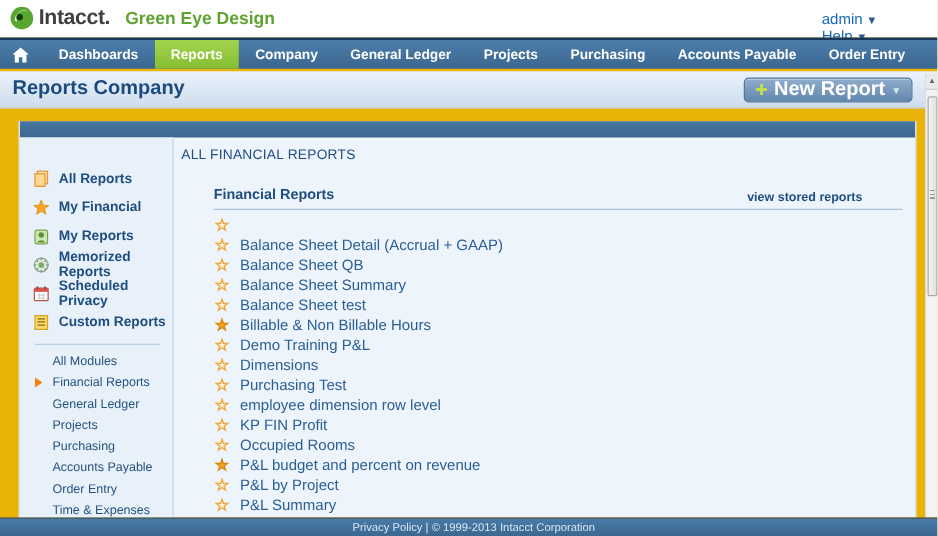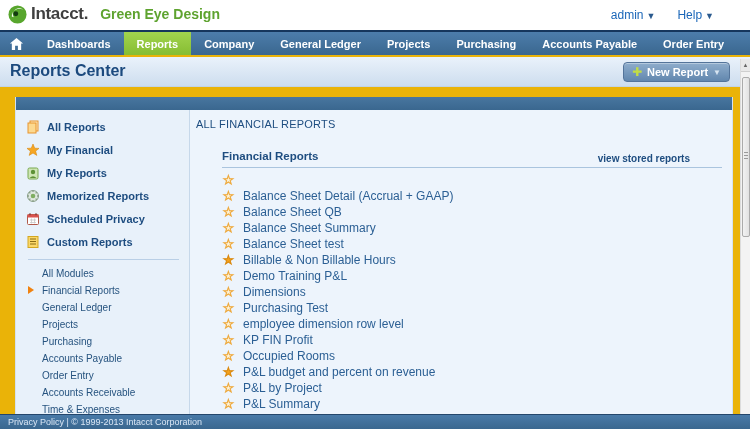--- a/index.html
+++ b/index.html
@@ -6,21 +6,21 @@
   html,body { width:750px; height:429px; overflow:hidden; background:#fff;
     font-family:"Liberation Sans","DejaVu Sans",sans-serif; }
   .page { position:relative; width:750px; height:429px; background:#eab308; }
 
   
   .header { position:absolute; top:0; left:0; right:0; height:30px; background:#fff; }
   .logo-wrap { position:absolute; left:8px; top:4px; display:flex; align-items:center; }
   .logo-circle { width:19px; height:19px; margin-right:4px; }
   .logo-text { font-size:17px; font-weight:bold; color:#3f3f3f; letter-spacing:-0.3px; }
   .company-name { margin-left:12px; font-size:14px; font-weight:bold; color:#5ea32f; }
-  .userbar { position:absolute; right:36px; top:8px; display:flex; gap:22px; font-size:12px; }
+  .userbar { position:absolute; right:48px; top:8px; display:flex; font-size:12px;flex-direction:column; }
   .userbar .ulink { color:#1a66b8; cursor:pointer; }
   .userbar .caret { color:#2a5a8e; font-size:9px; margin-left:3px; }
 
   
   .navbar { position:absolute; top:30px; left:0; right:0; height:25px;
     background:linear-gradient(#4d7dab,#3a678f); border-top:2px solid #16365c;
     display:flex; align-items:stretch; }
   .nav-home { display:flex; align-items:center; padding:0 10px 0 9px; cursor:pointer; }
   .nav-item { display:flex; align-items:center; padding:0 13px; color:#fff;
     font-size:11px; font-weight:bold; cursor:pointer; white-space:nowrap; }
@@ -28,42 +28,42 @@
 
   
   .subheader { position:absolute; top:57px; left:0; right:0; height:30px;
     background:linear-gradient(#eaf2fb,#cdddee); border-bottom:1px solid #c2d4e6; }
   .page-title { position:absolute; left:10px; top:5px; font-size:16px; font-weight:bold; color:#1c4a7e; }
   .new-report-btn { position:absolute; right:20px; top:5px; height:20px; padding:0 8px;
     display:flex; align-items:center; gap:5px; cursor:pointer;
     background:linear-gradient(#8fadcc,#6287ae); border:1px solid #54749a; border-radius:4px;
     box-shadow:inset 0 1px 0 rgba(255,255,255,.35); }
   .new-report-btn .plus { color:#c2dd45; font-weight:bold; font-size:12px; }
-  .new-report-btn .lbl { color:#fff; font-weight:bold; font-size:11px; }
+  .new-report-btn .lbl { color:#fff; font-weight:bold; font-size:16px; }
   .new-report-btn .caret { color:#d7e4f1; font-size:8px; }
 
   
   .scrollbar { position:absolute; right:0; top:59px; bottom:15px; width:10px;
     background:#f3f3f3; border-left:1px solid #dcdcdc; }
   .sb-up { height:13px; background:#e9e9e9; border-bottom:1px solid #cfcfcf;
     color:#666; font-size:6px; text-align:center; line-height:13px; cursor:pointer; }
   .sb-thumb { position:absolute; top:18px; left:1px; width:8px; height:160px;
     background:linear-gradient(90deg,#f2f2f2,#e2e2e2); border:1px solid #ababab;
     border-radius:2px; cursor:pointer; }
   .sb-grip { position:absolute; top:74px; left:1px; width:4px; height:8px;
     background:repeating-linear-gradient(#9a9a9a 0 1px, transparent 1px 3px); }
 
   
   .panel { position:absolute; top:97px; left:15px; right:17px; bottom:15px;
     background:#edf4fc; border-left:1px solid #d5e2f0; border-right:1px solid #d5e2f0; }
   .panel-topbar { height:13px; background:linear-gradient(#48769f,#3a678f); }
   .panel-body { position:absolute; top:13px; left:0; right:0; bottom:0; display:flex; }
 
   
-  .side { width:174px; background:#e8f1fa; border-right:1px solid #c6d8ea; padding-top:5px; overflow:hidden; }
+  .side { width:123px; background:#e8f1fa; border-right:1px solid #c6d8ea; padding-top:21px; overflow:hidden; }
   .side-item { height:23px; display:flex; align-items:center; padding-left:10px; gap:7px; cursor:pointer; }
   .side-item .lbl { font-size:11px; font-weight:bold; color:#1e4d80; }
   .side-divider { height:1px; background:#b9cfe6; margin:6px 10px 5px 12px; }
   .mod-item { height:17px; display:flex; align-items:center; padding-left:26px;
     font-size:10px; color:#26537f; cursor:pointer; position:relative; }
   .mod-item .arrow { display:none; position:absolute; left:12px; top:4px; width:0; height:0;
     border-left:6px solid #f0820f; border-top:4px solid transparent; border-bottom:4px solid transparent; }
   .mod-item.active .arrow { display:block; }
   .icon14 { width:14px; height:14px; flex:0 0 14px; }
 
@@ -77,21 +77,21 @@
     color:#1e4d80; cursor:pointer;margin-left:40px; }
   .report-row { height:16px; display:flex; align-items:center; gap:8px; cursor:pointer; }
   .star { font-size:12px; line-height:12px; width:13px; text-align:center; cursor:pointer; }
   .star.outline { color:#fdf3d8; -webkit-text-stroke:1px #eda83c; text-shadow:0 0 1px #f3c87e; }
   .star.filled { color:#f5a21d; -webkit-text-stroke:1px #d9880e; }
   .report-name { font-size:12px; color:#2b5f94; white-space:nowrap; }
 
   
   .footer { position:absolute; left:0; right:0; bottom:0; height:15px;
     background:linear-gradient(#497aa8,#3a678f); border-top:1px solid #24466b;
-    font-size:9px; color:#d9e6f5; line-height:14px; padding-left:8px; }
+    font-size:9px; color:#d9e6f5; line-height:14px; padding-left:8px;text-align:center; }
   .footer a { color:#d9e6f5; text-decoration:none; cursor:pointer; }
 </style>
 </head>
 <body>
 
 <div class="page">
 
   <div class="header">
     <div class="logo-wrap">
       <svg class="logo-circle" viewBox="0 0 20 20">
@@ -120,21 +120,21 @@
     <span class="nav-item">General Ledger</span>
     <span class="nav-item">Projects</span>
     <span class="nav-item">Purchasing</span>
     <span class="nav-item">Accounts Payable</span>
     <span class="nav-item">Order Entry</span>
     <span class="nav-item">Accounts Receivable</span>
 
   </div>
 
   <div class="subheader">
-    <div class="page-title">Reports Center</div>
+    <div class="page-title">Reports Company</div>
     <div class="new-report-btn">
       <span class="plus">✚</span>
       <span class="lbl">New Report</span>
       <span class="caret">▼</span>
     </div>
   </div>
 
   <div class="panel">
     <div class="panel-topbar"></div>
     <div class="panel-body">
@@ -202,23 +202,20 @@
             <span>Projects</span>
           </div>
         <div class="mod-item">
             <span>Purchasing</span>
           </div>
         <div class="mod-item">
             <span>Accounts Payable</span>
           </div>
         <div class="mod-item">
             <span>Order Entry</span>
-          </div>
-        <div class="mod-item">
-            <span>Accounts Receivable</span>
           </div>
         <div class="mod-item">
             <span>Time &amp; Expenses</span>
           </div>
       </div>
 
       <div class="main">
         <div class="section-title">ALL FINANCIAL REPORTS</div>
         <div class="group">
           <div class="group-head">

